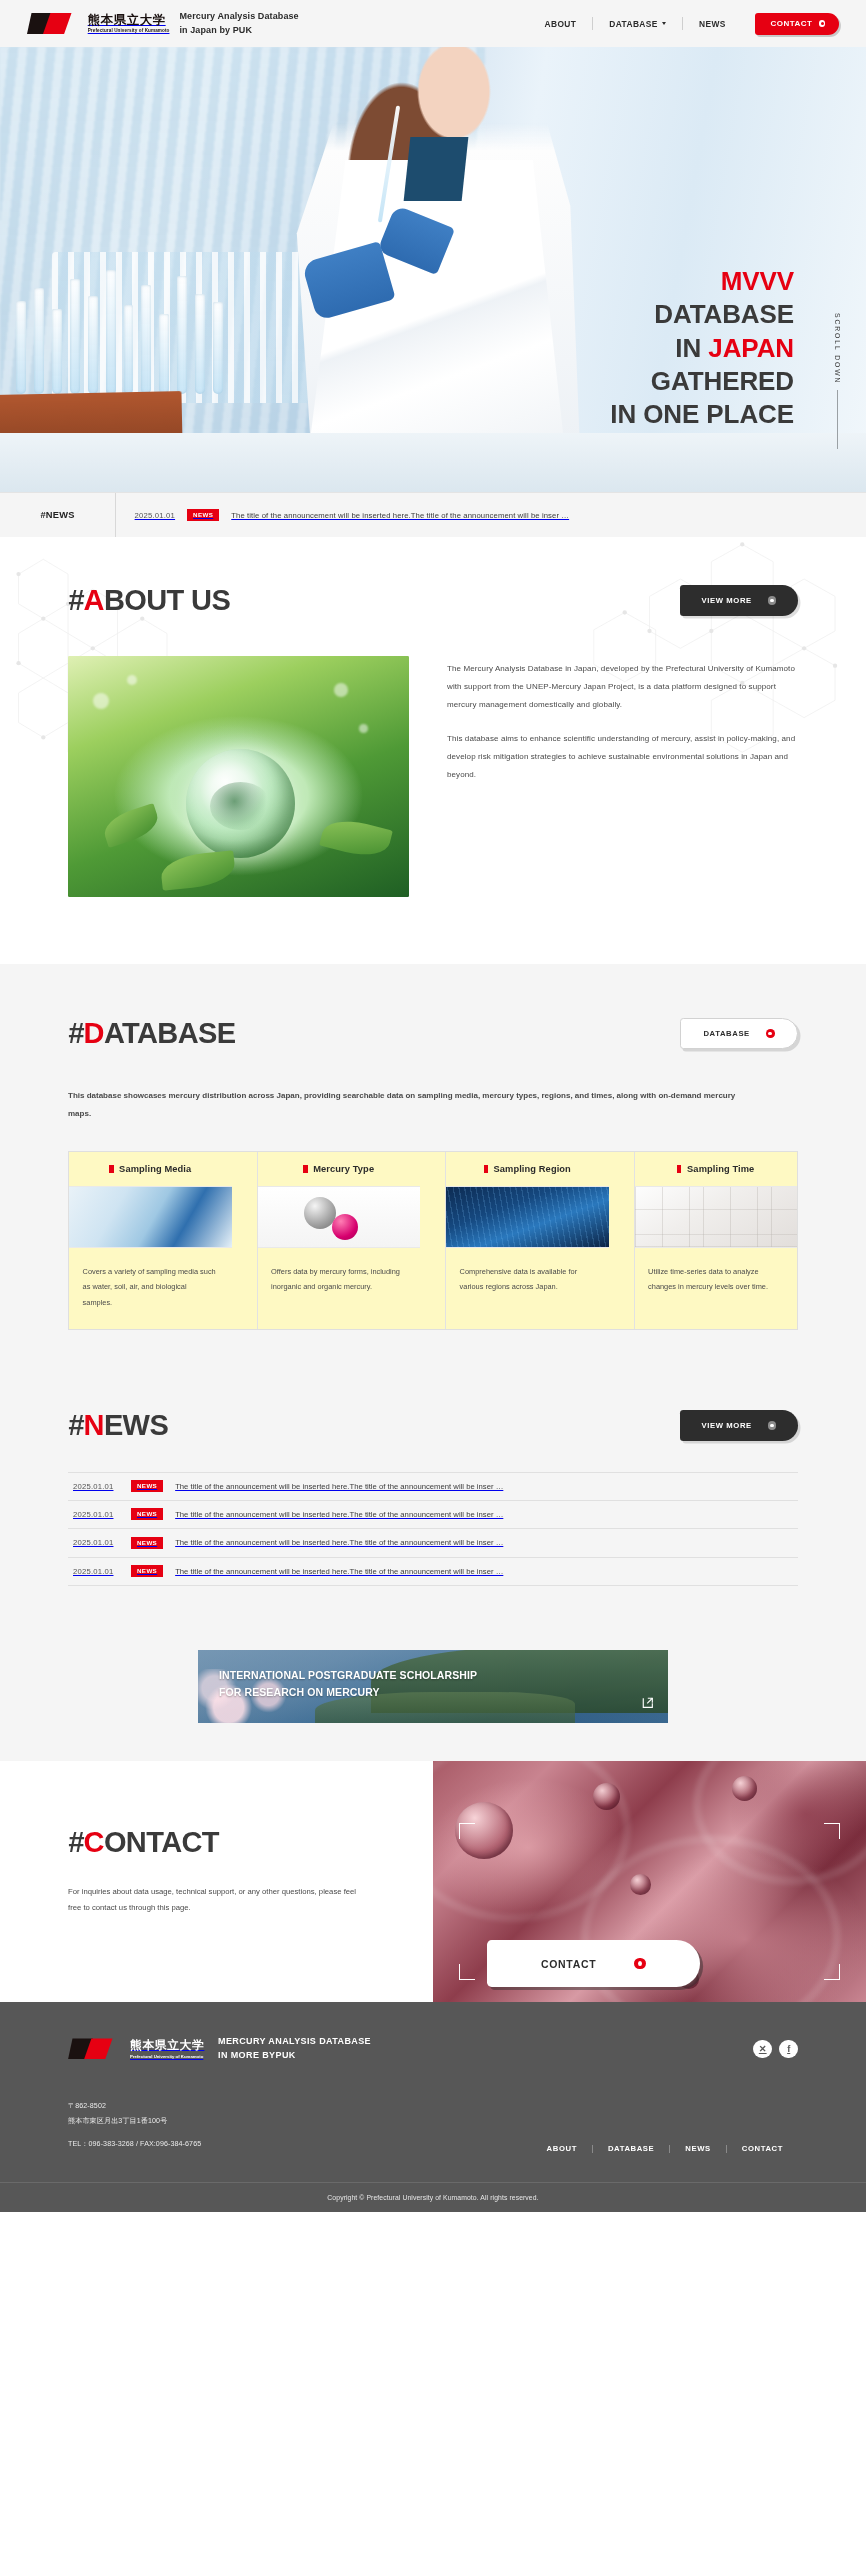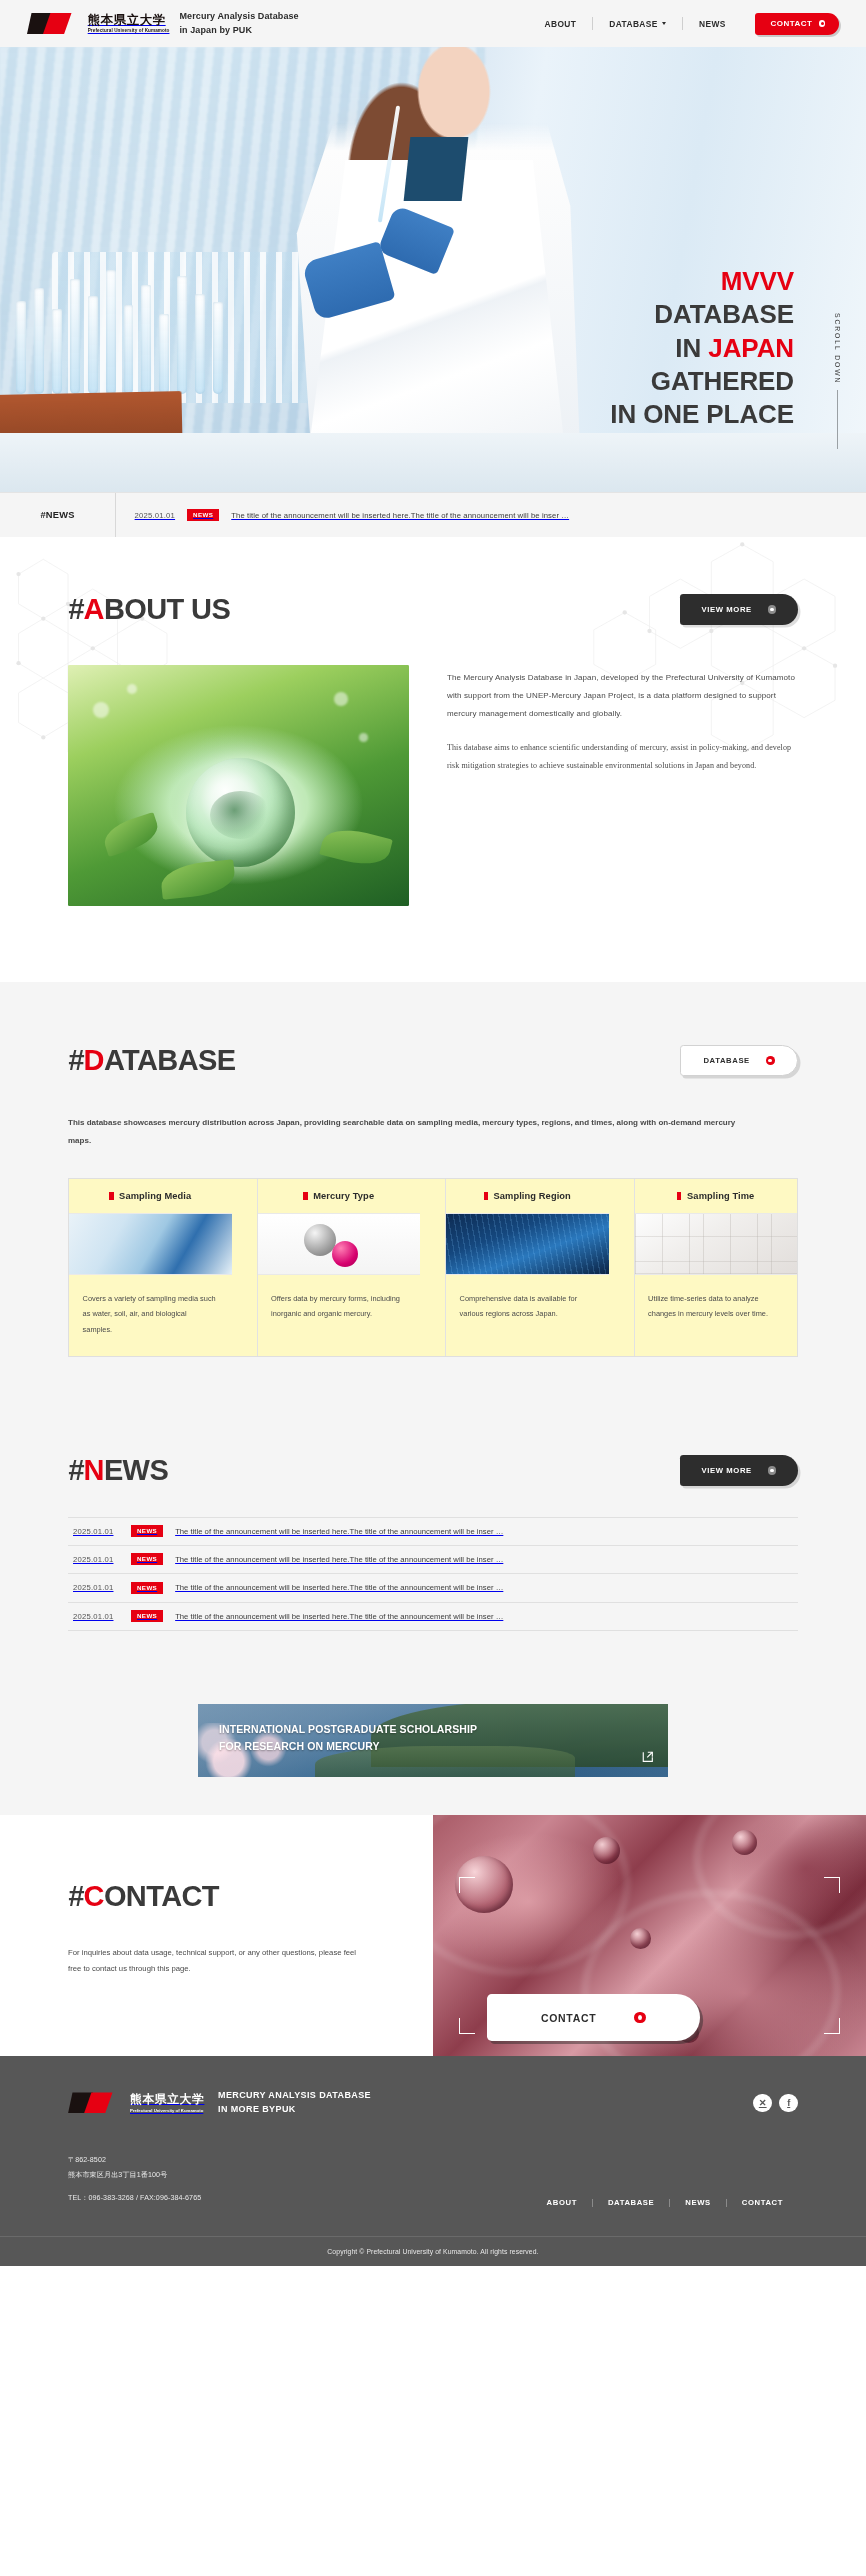--- a/index.html
+++ b/index.html
@@ -155,21 +155,21 @@
   }
   .tk-date { font-size:7.7px; color:#555; letter-spacing:0.2px; }
   .badge-news {
     background:#e60012; color:#fff; font-size:6.2px; font-weight:bold; letter-spacing:0.4px;
     padding:3.1px 5.6px; line-height:1;
   }
   .tk-title { font-size:7.7px; color:#3a3a3a; letter-spacing:0.1px; }
 
   
   .section { position:relative; width:866px; }
-  .inner { width:730px; margin:12px auto; position:relative; }
+  .inner { width:730px; margin:3px auto; position:relative; }
   .sec-head { display:flex; align-items:center; justify-content:space-between; }
   .sec-title { font-size:29px; font-weight:bold; color:#3a3a3a; letter-spacing:-0.6px; line-height:1; }
   .sec-title .hash { font-style:italic; font-weight:bold; }
   .sec-title .first { color:#e60012; }
 
   .btn-dark {
     background:#2d2d2d; color:#fff; border:none; cursor:pointer;
     font-size:7.7px; font-weight:bold; letter-spacing:0.6px;
     height:31px; width:118px; display:flex; align-items:center; justify-content:center; gap:16px;
     border-radius:3.7px 17.3px 17.3px 3.7px; box-shadow:2.5px 2.5px 0 rgba(0,0,0,.13);
@@ -205,21 +205,21 @@
     content:""; position:absolute; left:22%; top:30%; width:56%; height:44%;
     background:radial-gradient(circle at 40% 40%, rgba(40,110,55,.65), transparent 70%);
     border-radius:50%;
   }
   .about-img .bokeh{ position:absolute; border-radius:50%; background:rgba(255,255,255,.5); filter:blur(1.2px); }
   .about-img .leaf{
     position:absolute; background:linear-gradient(160deg,#93c85c,#3f8a2c); border-radius:60% 6% 60% 6%;
   }
   .about-text { padding-top:3.7px; }
   .about-text p { font-size:8px; line-height:2.25; color:#4a4a4a; letter-spacing:0.1px; }
-  .about-text p + p { margin-top:16px;font-family:Liberation Serif, serif; }
+  .about-text p + p { margin-top:16px; }
 
   
   .database { background:#f5f5f5; padding:51px 0 53px; }
   .db-desc { margin-top:38px; font-size:8px; line-height:2.3; color:#4a4a4a; max-width:668px;font-weight:bold; }
   .db-cards { display:flex; margin-top:27px; border:0.6px solid #dfdfdf; background:#fef9c3;gap:25px; }
   .db-card { flex:1; border-left:0.6px solid #e2e2e2; }
   .db-card:first-child { border-left:none; }
   .db-card .ch {
     height:34px; display:flex; align-items:center; justify-content:center; gap:5.6px;
     font-size:9.3px; font-weight:bold; color:#2b2b2b; letter-spacing:0.1px;
@@ -289,21 +289,21 @@
     position:absolute; left:21px; top:17.3px; color:#fff; font-size:10.5px; font-weight:bold;
     line-height:1.55; letter-spacing:0.1px; text-shadow:0 0.6px 1.9px rgba(0,0,0,.35); z-index:3;
   }
   .banner-ext {
     position:absolute; right:13.6px; bottom:13.6px; width:13.6px; height:13.6px; z-index:3;
   }
 
   
   .contact { position:relative; width:866px; height:241px; background:#fff; display:flex; }
   .contact-left { width:433px; padding:67px 0 0 68px; }
-  .contact-left p { margin-top:34px; font-size:7.7px; line-height:2.1; color:#4a4a4a; max-width:303px; }
+  .contact-left p { margin-top:27px; font-size:7.7px; line-height:2.1; color:#4a4a4a; max-width:303px; }
   .contact-right {
     width:433px; position:relative; overflow:hidden;
     background:
       radial-gradient(ellipse 161px 111px at 22% 36%, rgba(255,200,205,.55), transparent 62%),
       radial-gradient(ellipse 186px 136px at 72% 74%, rgba(255,190,200,.5), transparent 66%),
       radial-gradient(ellipse 111px 87px at 86% 22%, rgba(120,30,50,.5), transparent 68%),
       linear-gradient(135deg,#a85a66 0%, #c98490 18%, #8e3d4c 38%, #d79aa4 56%, #7b2f3e 74%, #c98692 100%);
   }
   .contact-right .swirl{
     position:absolute; border-radius:50%; border:8.7px solid rgba(255,255,255,.10); filter:blur(1.9px);

